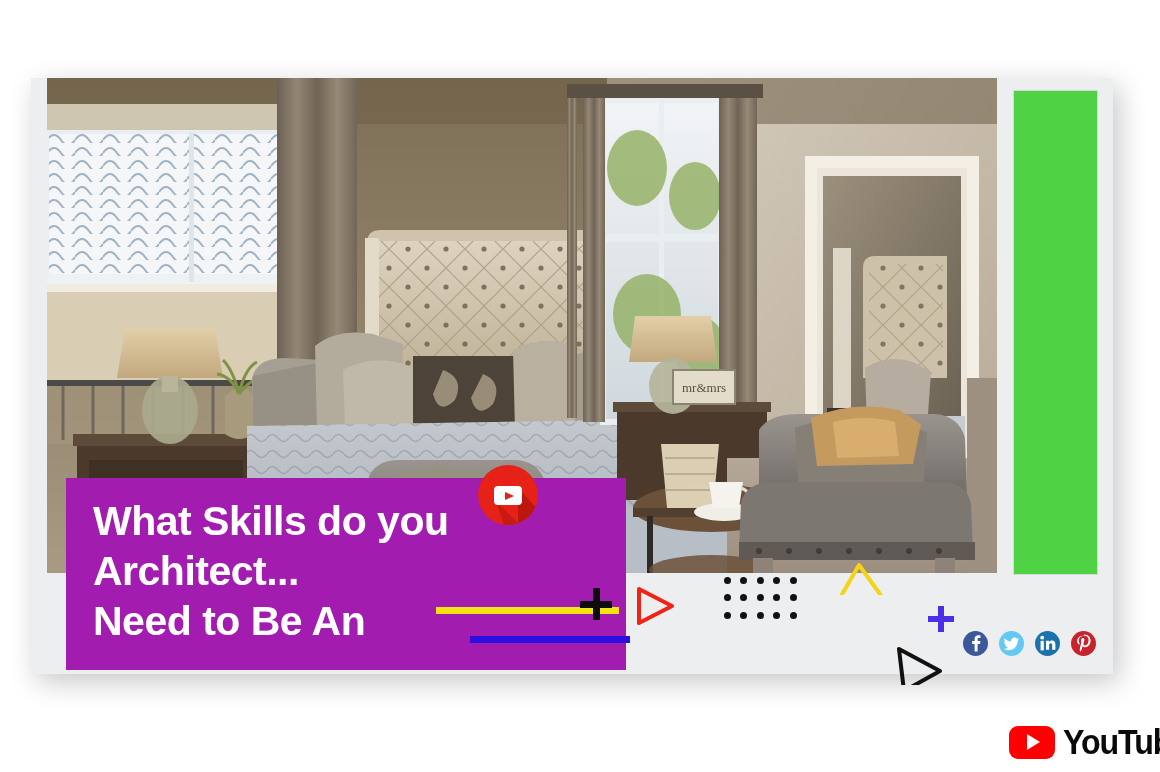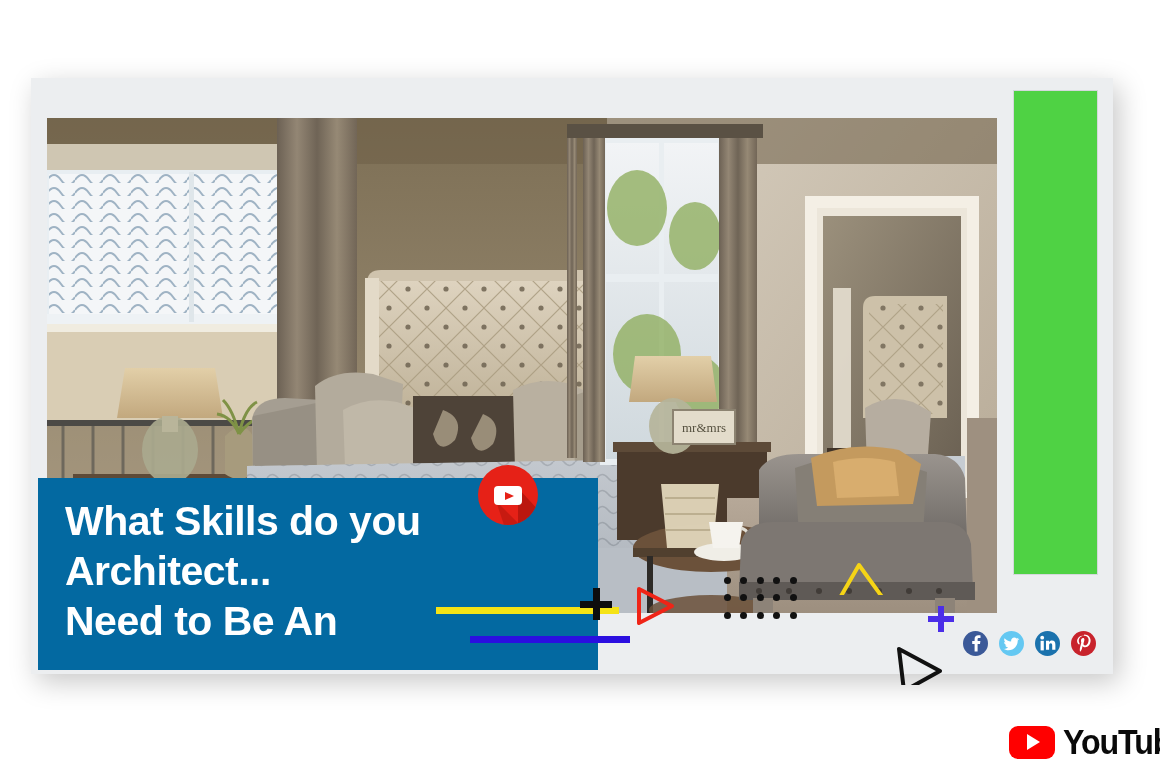--- a/index.html
+++ b/index.html
@@ -32,44 +32,43 @@
 
   
   .photo {
     position: absolute;
     left: 47px;
     top: 78px;
     width: 950px;
     height: 495px;
     overflow: hidden;
     background: #6d5f4c;
-    margin-top: 40px;
   }
   .photo svg { display: block; width: 950px; height: 495px; }
 
   
   .green-panel {
     position: absolute;
     left: 1013px;
     top: 90px;
     width: 85px;
     height: 485px;
     background: #4fd244;
     border: 1px solid #d5d8dc;
     box-sizing: border-box;
   }
 
   
   .title-block {
     position: absolute;
-    left: 38px;
+    left: 66px;
     top: 478px;
     width: 560px;
     height: 192px;
-    background: #0369a1;
+    background: #a21caf;
   }
   .title-text {
     position: absolute;
     left: 27px;
     top: 18px;
     width: 430px;
     color: #ffffff;
     font-family: "Liberation Sans", sans-serif;
     font-weight: bold;
     font-size: 41px;

